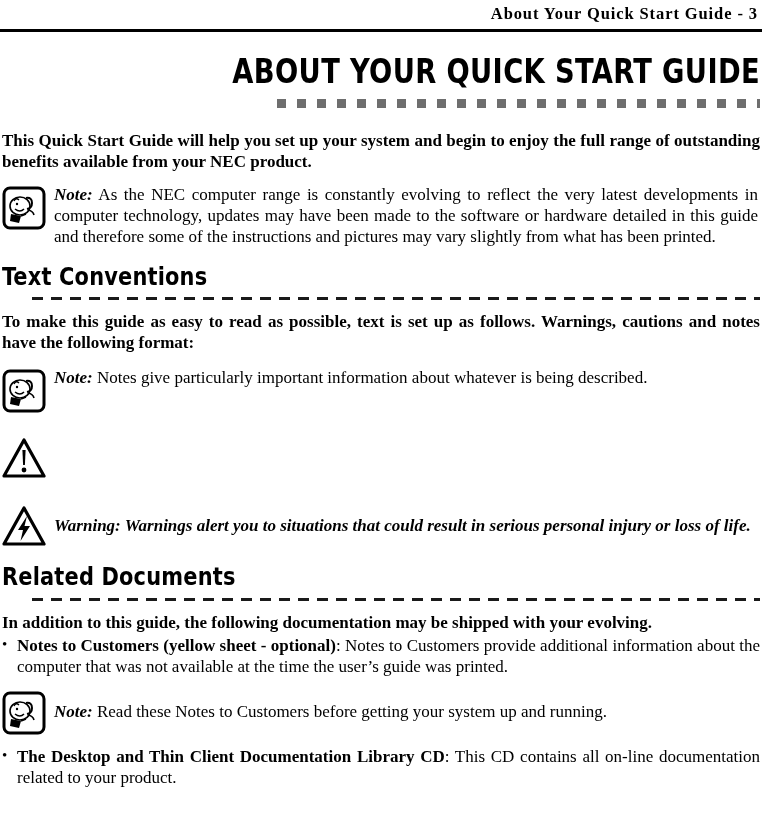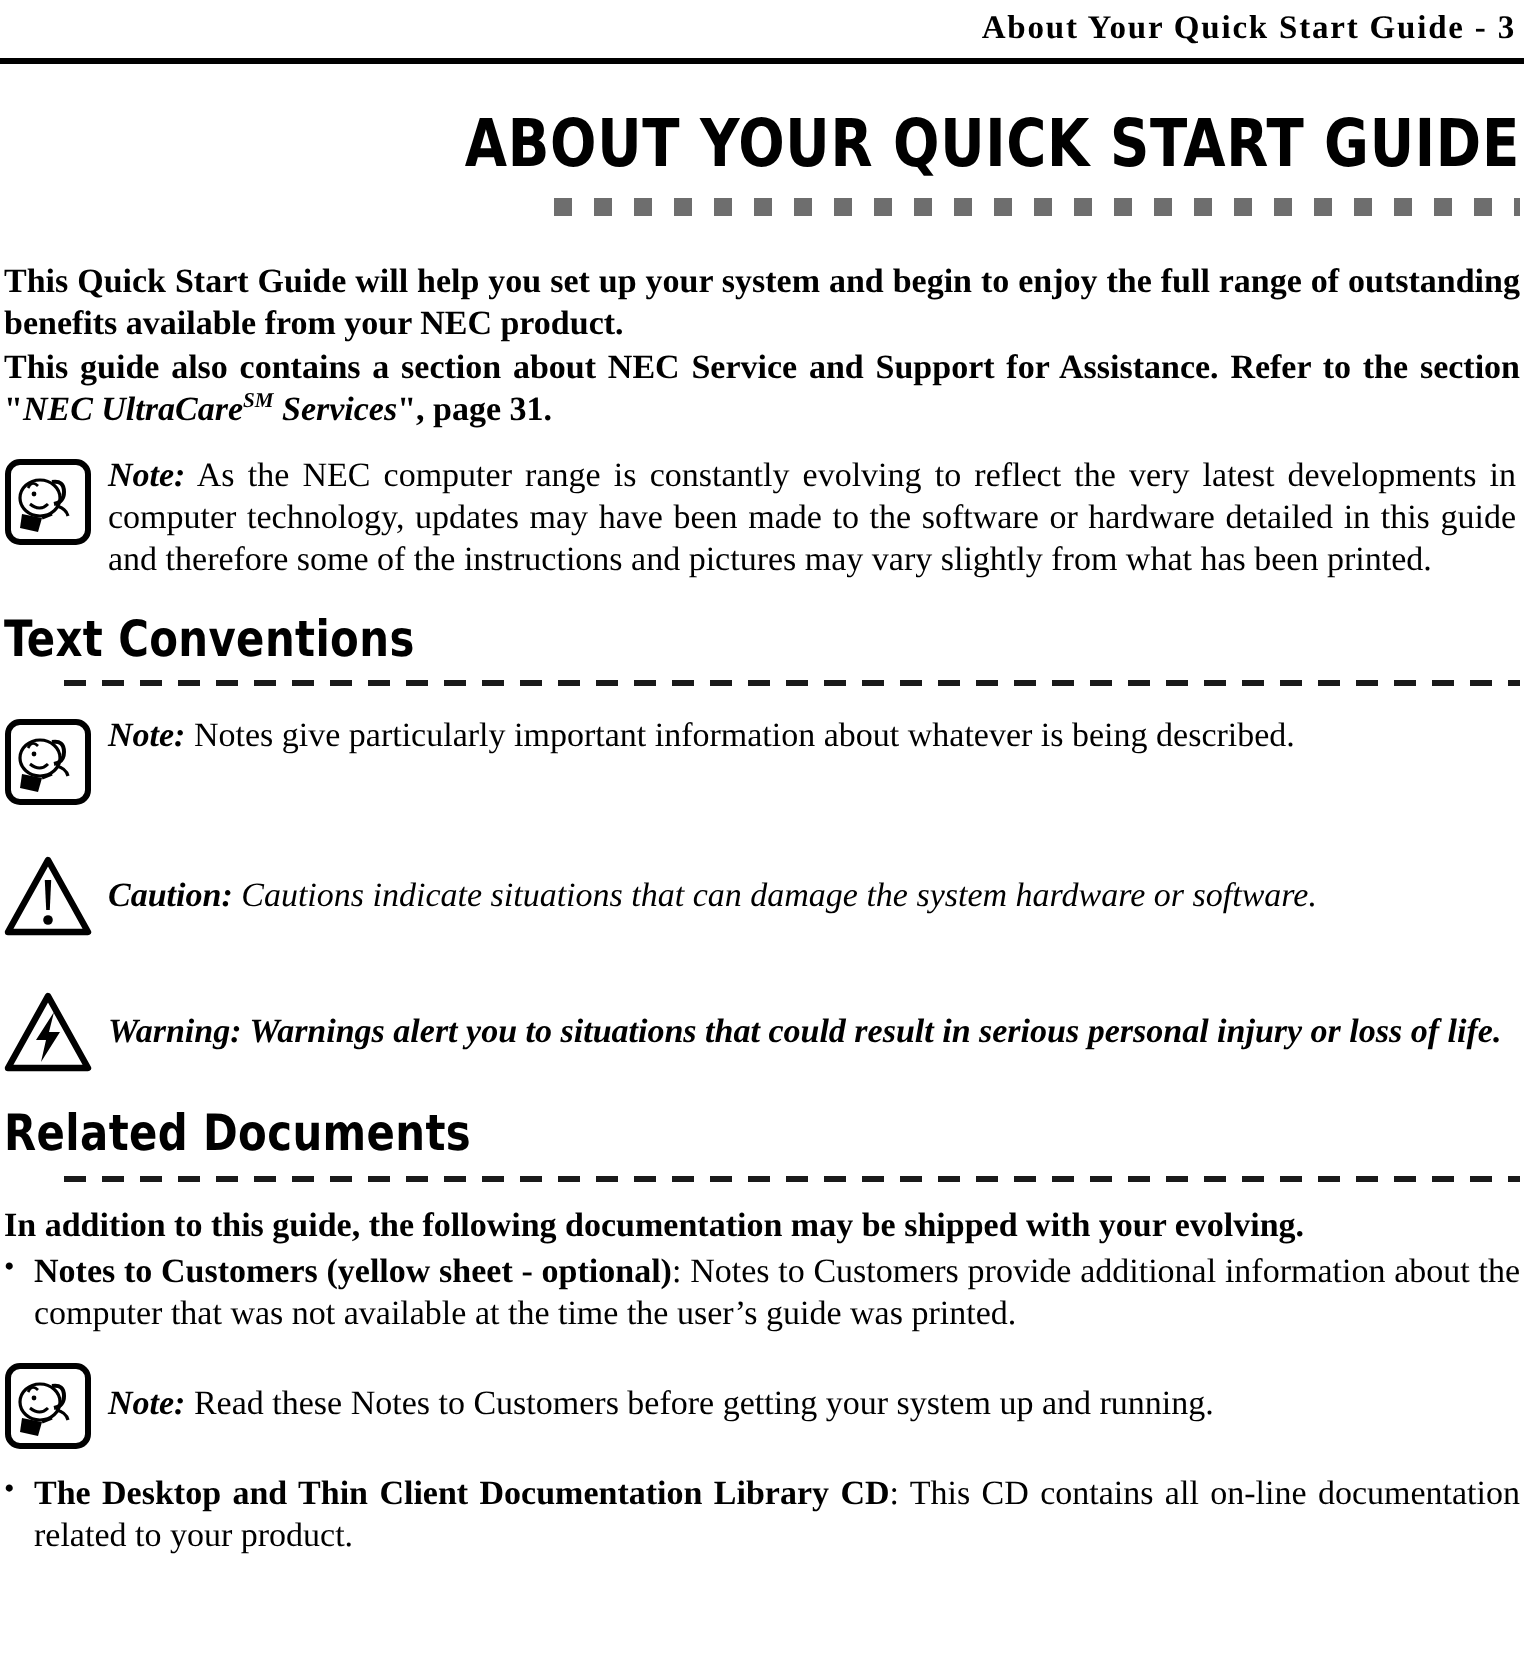--- a/index.html
+++ b/index.html
@@ -169,21 +169,20 @@
   <div class="running-header">About Your Quick Start Guide - 3</div>
   <hr class="header-rule">
 
   <div class="content">
 
     <div class="chapter-title">ABOUT YOUR QUICK START GUIDE</div>
     <div class="title-dots"></div>
 
     <p class="body-text gap-top-lg">This Quick Start Guide will help you set up your system and begin to enjoy the full range of outstanding benefits available from your NEC product.</p>
 
-    <p class="body-text tight"><span>This guide also contains a section about NEC Service and Support for Assistance. Refer to the section </span><span>"</span><span class="italic">NEC UltraCare</span><sup class="sm">SM</sup><span class="italic"> Services</span><span>"</span><span>, page 31.</span></p>
 
     <div class="admon admon-note">
       <div class="admon-icon">
         <svg width="44" height="44" viewBox="0 0 44 44" aria-hidden="true">
           <rect x="2" y="2" width="40" height="40" rx="6" ry="6" fill="#ffffff" stroke="#000000" stroke-width="3"></rect>
           <ellipse cx="18" cy="20" rx="10" ry="9" fill="#ffffff" stroke="#000000" stroke-width="1.6"></ellipse>
           <path d="M12 15 q2 -4 5 -1" fill="none" stroke="#000000" stroke-width="1.4"></path>
           <path d="M13 23 q5 4 9 0" fill="none" stroke="#000000" stroke-width="1.5"></path>
           <circle cx="15" cy="18" r="1.2" fill="#000000"></circle>
           <path d="M24 12 q6 -1 6 5 q0 5 -5 6" fill="none" stroke="#000000" stroke-width="2"></path>
@@ -191,20 +190,21 @@
           <path d="M9 28 l10 2 l-2 7 l-9 -2 z" fill="#000000"></path>
           <path d="M19 30 l5 -2" stroke="#000000" stroke-width="1.6" fill="none"></path>
         </svg>
       </div>
       <div class="admon-body"><span class="lead">Note:</span><span> As the NEC computer range is constantly evolving to reflect the very latest developments in computer technology, updates may have been made to the software or hardware detailed in this guide and therefore some of the instructions and pictures may vary slightly from what has been printed.</span></div>
     </div>
 
     <h2 class="section-head">Text Conventions</h2>
     <div class="section-dashes"></div>
 
+    <p class="body-text" style="margin-top:11px;">To make this guide as easy to read as possible, text is set up as follows. Warnings, cautions and notes have the following format:</p>
 
     <div class="admon admon-note" style="margin-top:14px;">
       <div class="admon-icon">
         <svg width="44" height="44" viewBox="0 0 44 44" aria-hidden="true">
           <rect x="2" y="2" width="40" height="40" rx="6" ry="6" fill="#ffffff" stroke="#000000" stroke-width="3"></rect>
           <ellipse cx="18" cy="20" rx="10" ry="9" fill="#ffffff" stroke="#000000" stroke-width="1.6"></ellipse>
           <path d="M12 15 q2 -4 5 -1" fill="none" stroke="#000000" stroke-width="1.4"></path>
           <path d="M13 23 q5 4 9 0" fill="none" stroke="#000000" stroke-width="1.5"></path>
           <circle cx="15" cy="18" r="1.2" fill="#000000"></circle>
           <path d="M24 12 q6 -1 6 5 q0 5 -5 6" fill="none" stroke="#000000" stroke-width="2"></path>
@@ -217,21 +217,20 @@
     </div>
 
     <div class="admon admon-caution">
       <div class="admon-icon">
         <svg width="44" height="42" viewBox="0 0 44 42" aria-hidden="true">
           <path d="M22 3 L42 39 L2 39 Z" fill="#ffffff" stroke="#000000" stroke-width="3.2" stroke-linejoin="round"></path>
           <path d="M20.4 13 L23.6 13 L22.9 28 L21.1 28 Z" fill="#000000"></path>
           <circle cx="22" cy="33" r="2.4" fill="#000000"></circle>
         </svg>
       </div>
-      <div class="admon-body"><span class="lead">Caution:</span><span>  Cautions indicate situations that can damage the system hardware or software.</span></div>
     </div>
 
     <div class="admon admon-warning">
       <div class="admon-icon">
         <svg width="44" height="42" viewBox="0 0 44 42" aria-hidden="true">
           <path d="M22 3 L42 39 L2 39 Z" fill="#ffffff" stroke="#000000" stroke-width="3.2" stroke-linejoin="round"></path>
           <path d="M25 11 L16 25 L21 25 L18.5 36 L28 21 L22.5 21 Z" fill="#000000"></path>
         </svg>
       </div>
       <div class="admon-body"><span class="lead">Warning:</span><span> Warnings alert you to situations that could result in serious personal injury or loss of life.</span></div>

